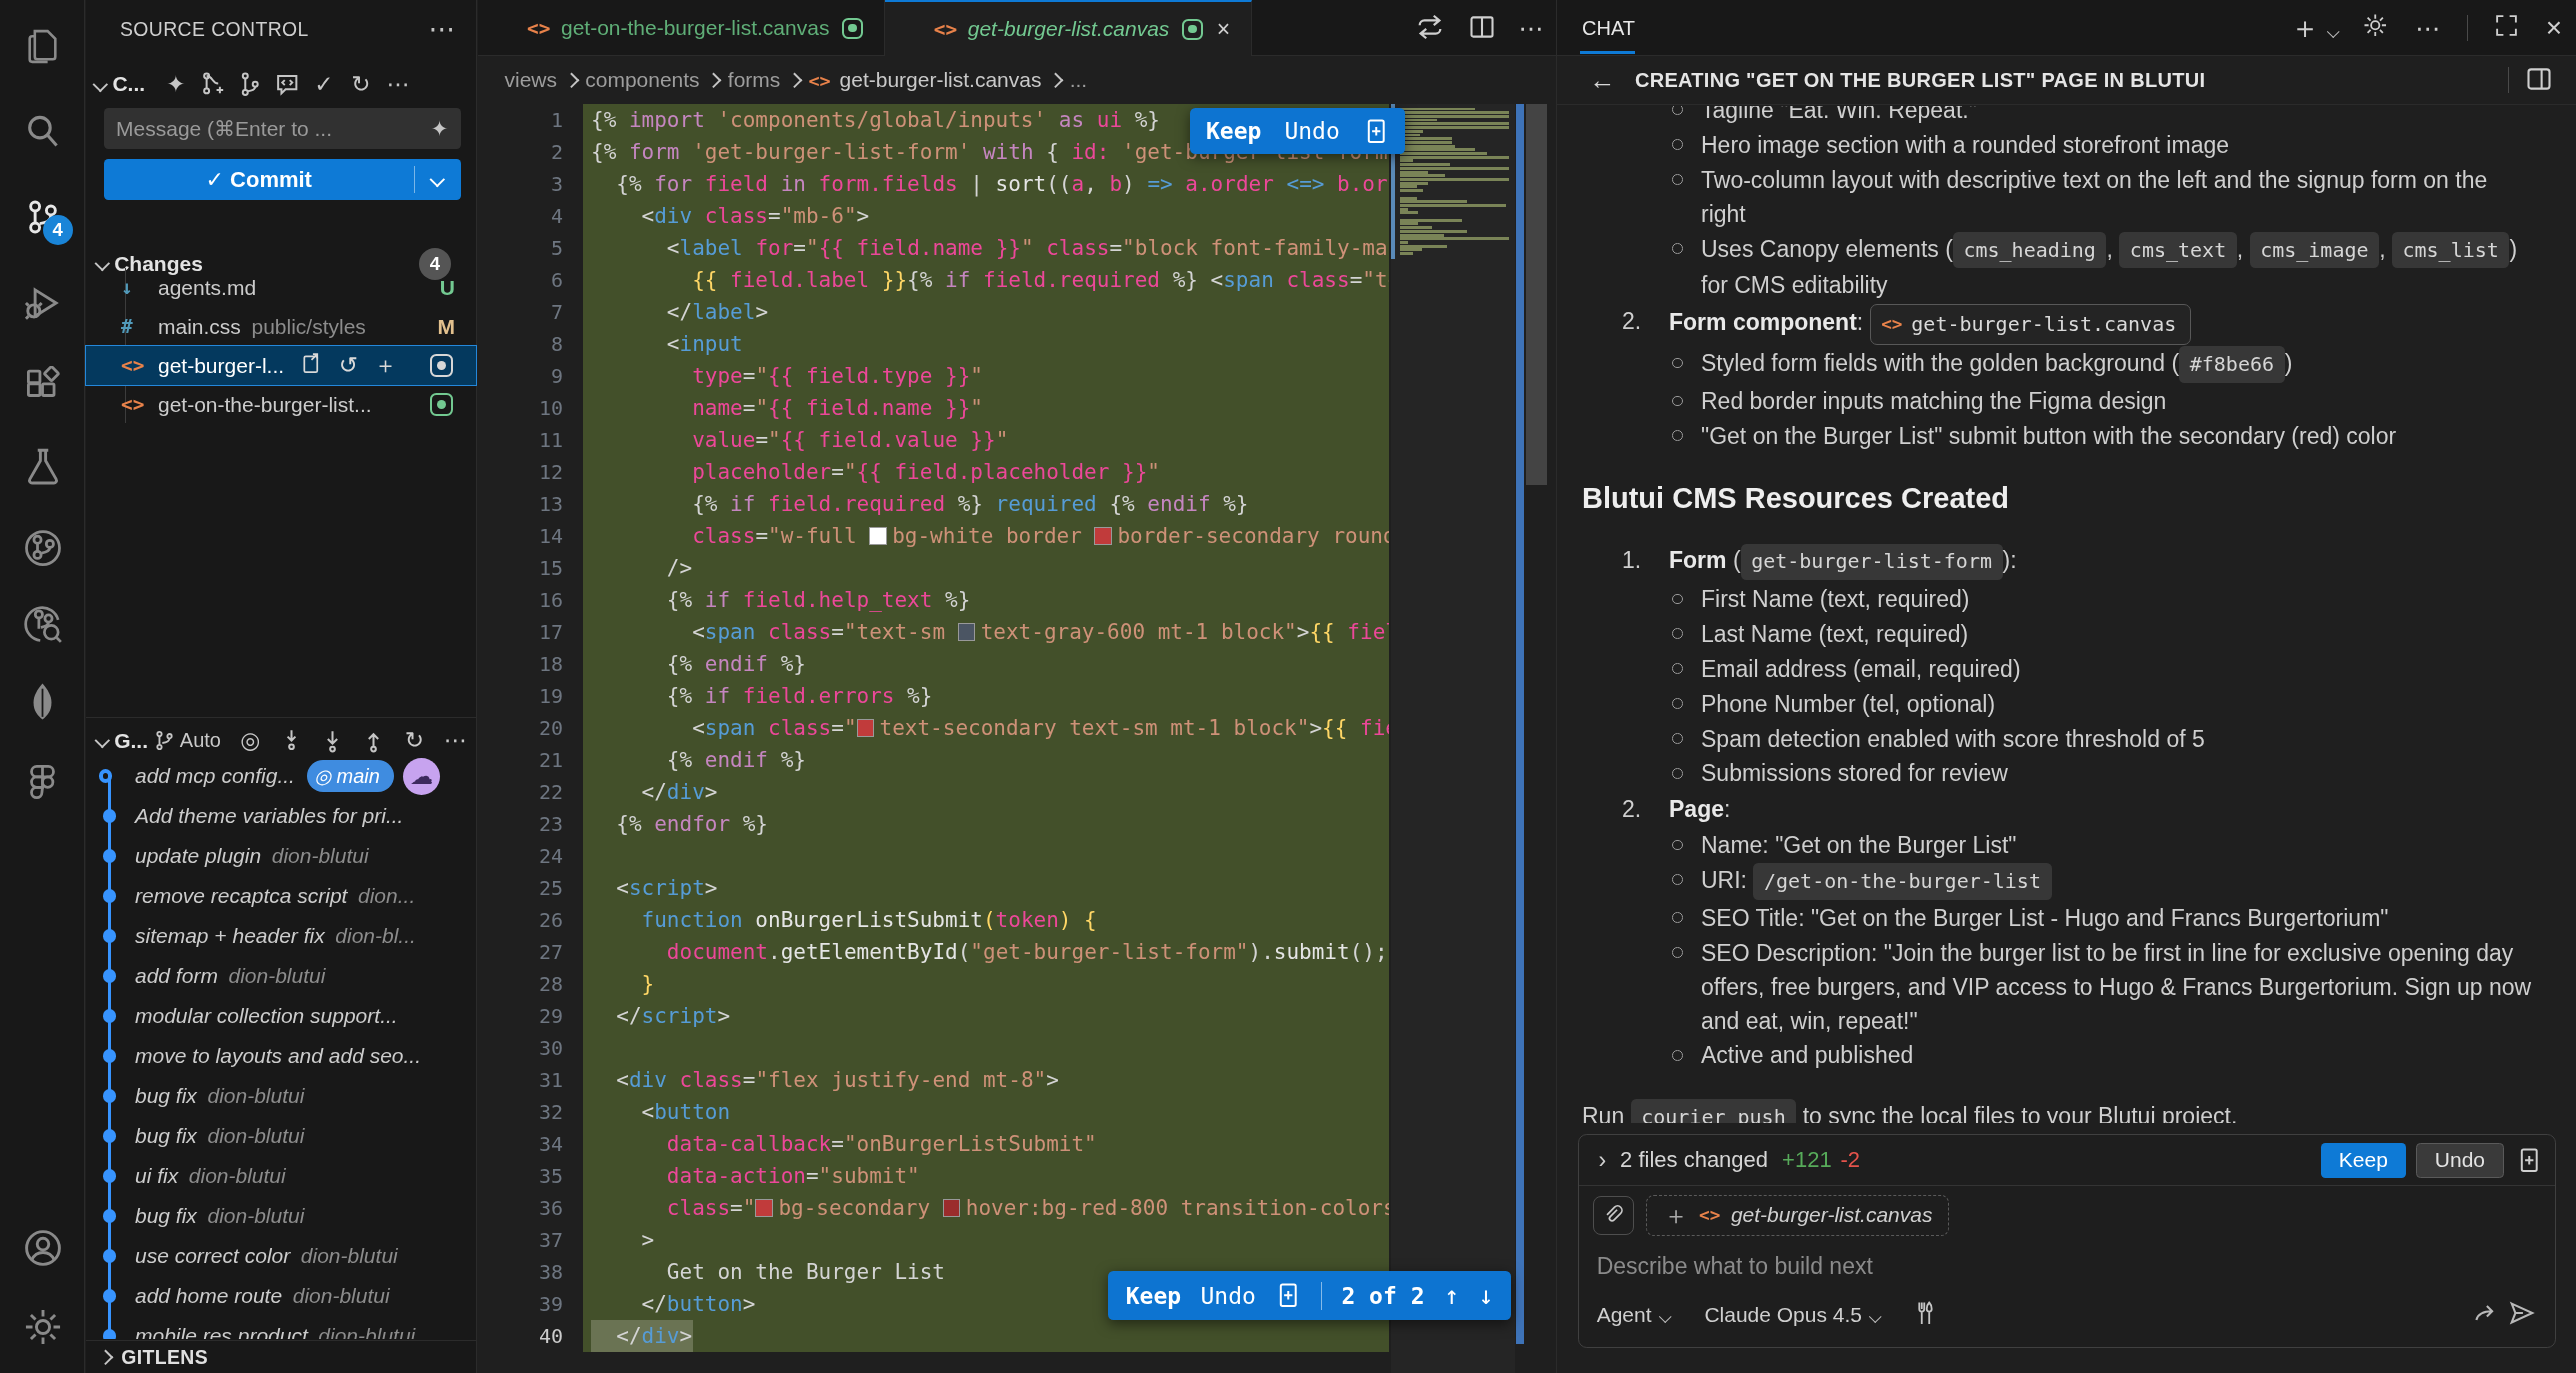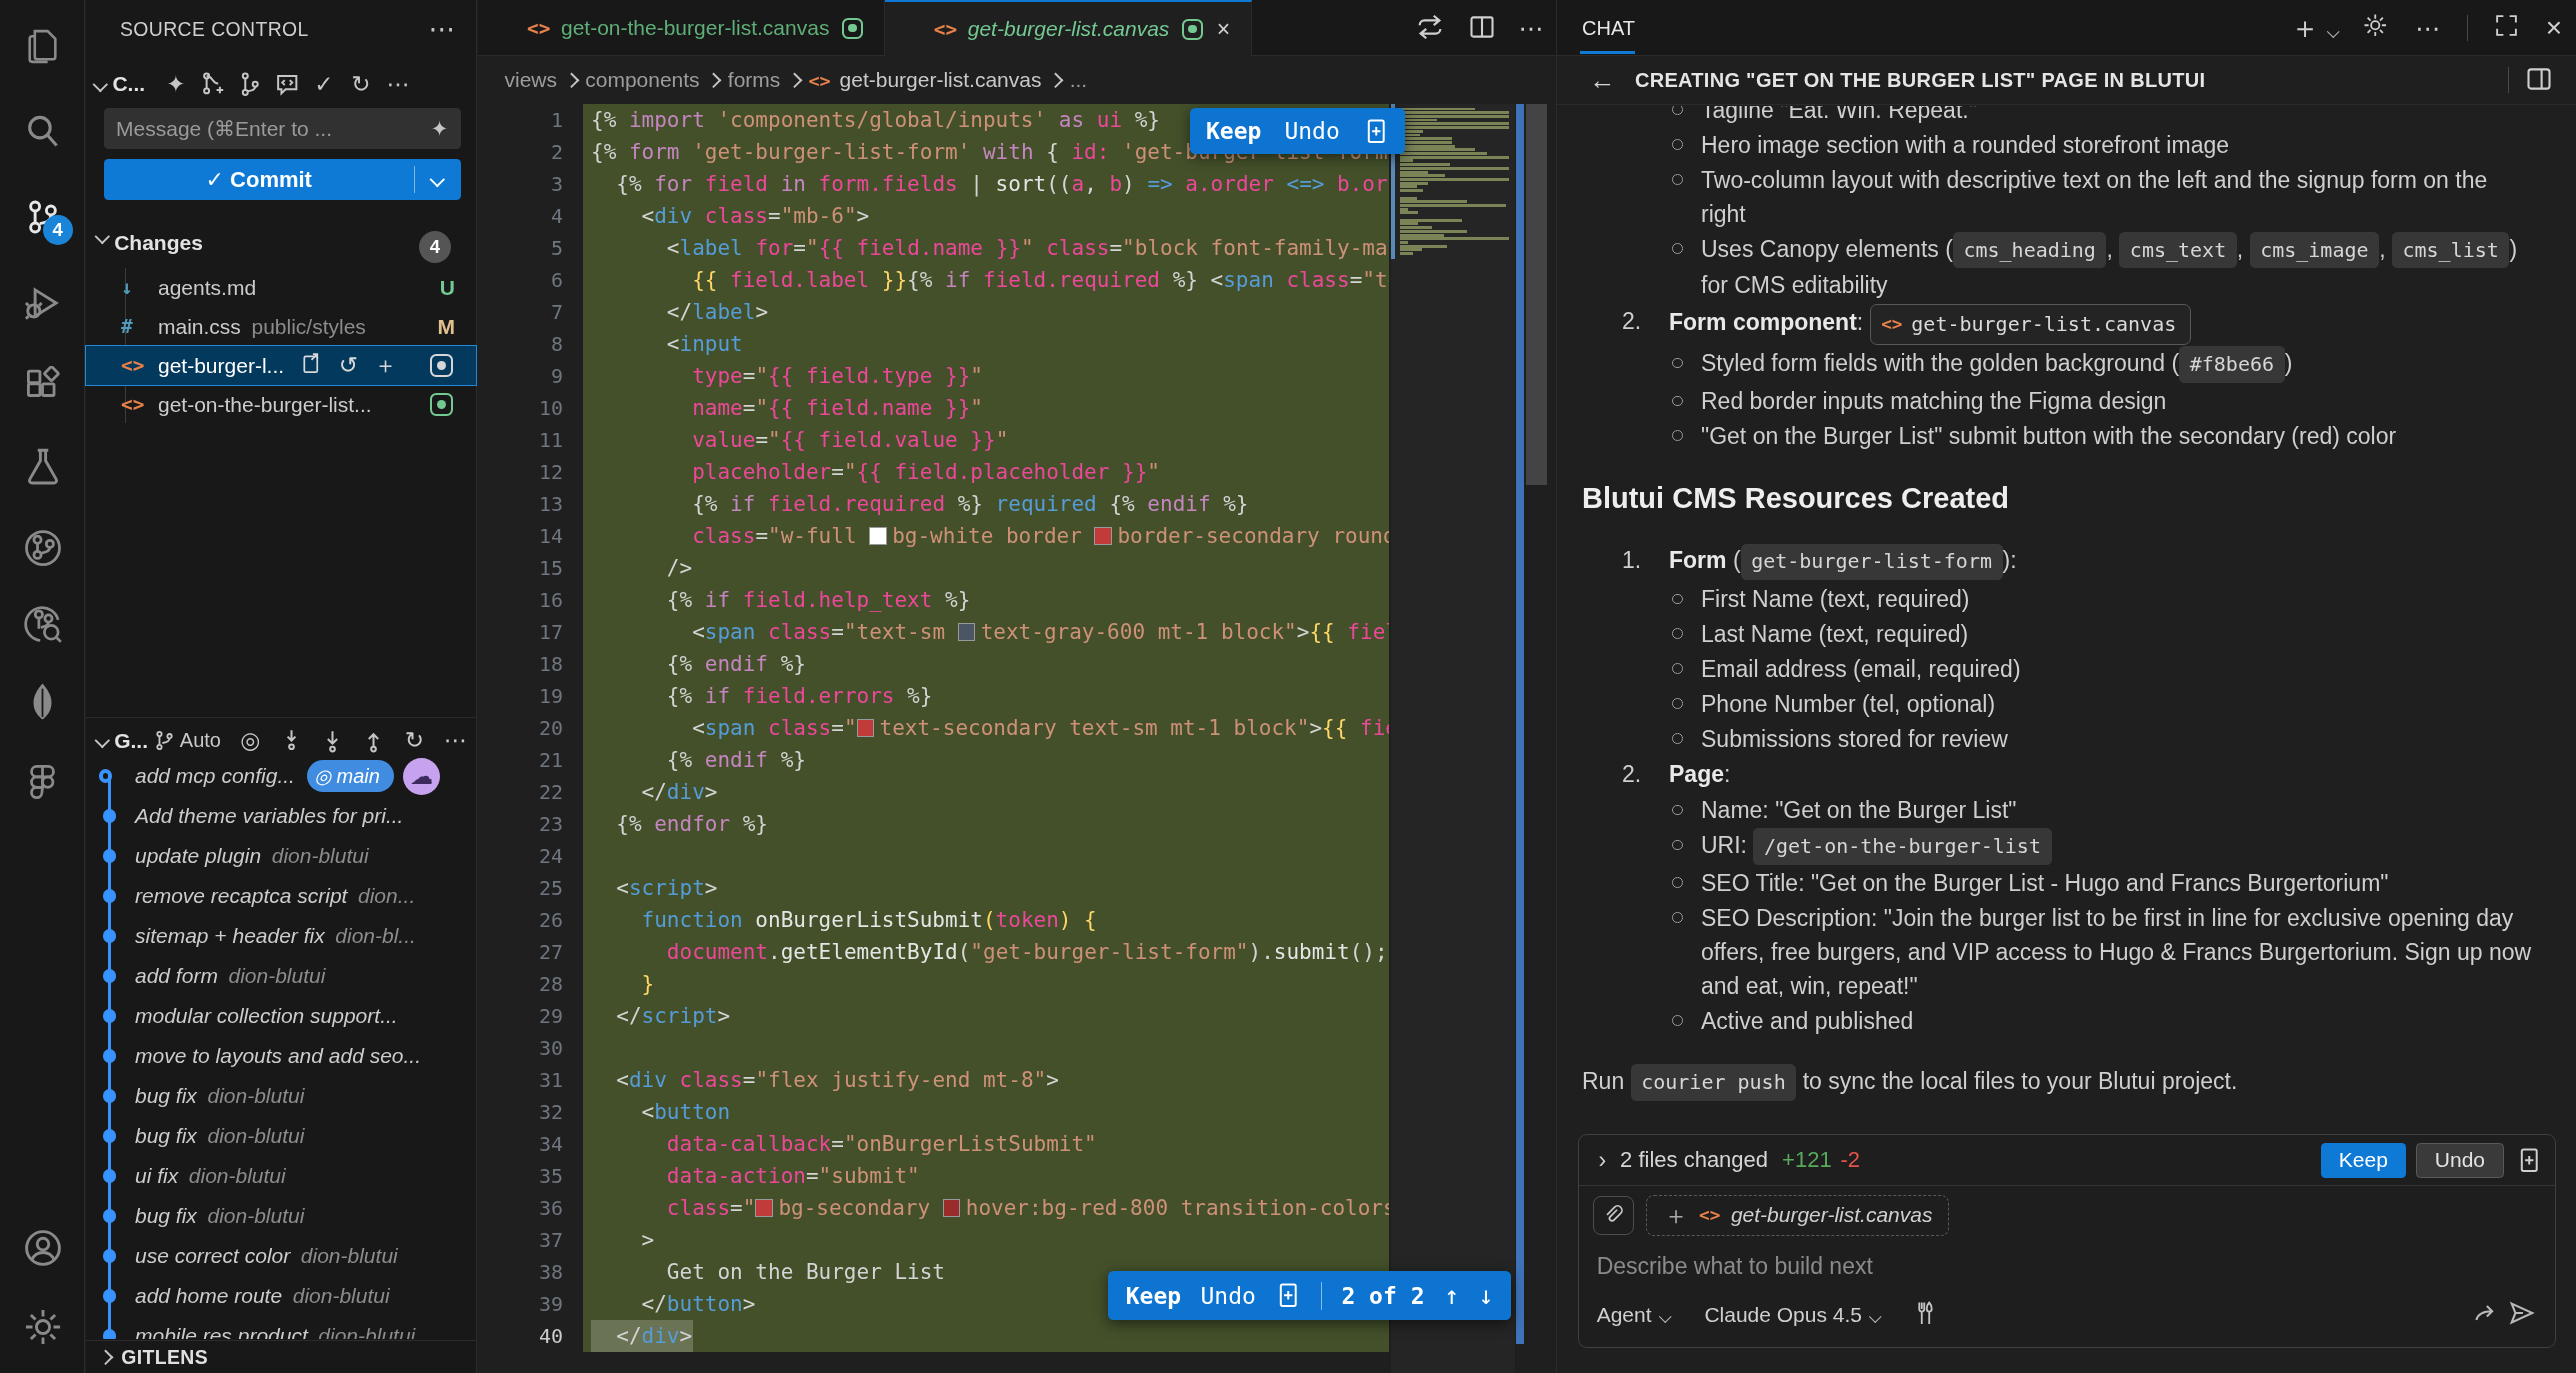--- a/index.html
+++ b/index.html
@@ -22,21 +22,21 @@
   .sc-toolbar { position:absolute; left:0; top:62px; width:100%; height:44px; display:flex; align-items:center; color:#c5c5c5; }
   .sc-toolbar .chev { margin-left:8.8px; }
   .sc-repo { font-weight:bold; font-size:21px; color:#e3e3e3; margin:0 12.4px 0 7px; }
   .sc-toolbar .tbi { width:37px; display:flex; justify-content:center; font-size:23px; }
   .msg-box { position:absolute; left:17.7px; top:108px; width:357px; height:41px; background:#313131; border-radius:4.4px; display:flex; align-items:center; padding:0 12.4px; }
   .msg-box .ph { color:#9a9a9a; font-size:21px; flex:1; white-space:nowrap; overflow:hidden; }
   .commit-btn { position:absolute; left:17.7px; top:159px; width:357px; height:41px; background:#0e7ad6; border-radius:4.4px; display:flex; align-items:center; color:#fff; font-size:22px; }
   .commit-btn .clabel { flex:1; text-align:center; font-weight:bold; }
   .commit-btn .sep { width:0.9px; height:26.5px; background:rgba(255,255,255,.45); }
   .commit-btn .dd { width:46px; display:flex; justify-content:center; }
-  .changes-hdr { position:absolute; left:0; top:231px; width:100%; height:37px; display:flex; align-items:flex-start; }
+  .changes-hdr { position:absolute; left:0; top:245px; width:100%; height:37px; display:flex; align-items:center; }
   .changes-hdr .lbl { font-weight:bold; font-size:21px; color:#e3e3e3; margin-left:7px; }
   .count-badge { position:absolute; right:25px; width:32px; height:32px; border-radius:16px; background:#555; color:#fff; font-size:18.5px; font-weight:bold; display:flex; align-items:center; justify-content:center; }
   .file-list { position:absolute; left:0; top:268px; width:100%; }
   .file-row { position:relative; height:39px; display:flex; align-items:center; font-size:21px; color:#cccccc; }
   .file-row .ficon { width:30px; margin-left:35px; font-family:"DejaVu Sans Mono",monospace; font-weight:bold; font-size:19.4px; }
   .file-row .fname { margin-left:7px; white-space:nowrap; }
   .file-row .fdesc { margin-left:10.6px; color:#8c8c8c; white-space:nowrap; }
   .file-row .fstatus { position:absolute; right:21px; font-weight:bold; font-size:21px; }
   .file-row.selected { background:#04395e; outline:0.9px solid #2488db; outline-offset:-0.9px; color:#fff; }
   .row-actions { position:absolute; right:79px; display:flex; gap:16px; align-items:center; color:#d9d9d9; }
@@ -654,20 +654,21 @@
             </span></div>
           <div class="blk bullet"><span class="bmark"></span>Styled form fields with the golden background (<span class="cchip">#f8be66</span>)</div>
           <div class="blk bullet"><span class="bmark"></span>Red border inputs matching the Figma design</div>
           <div class="blk bullet"><span class="bmark"></span>"Get on the Burger List" submit button with the secondary (red) color</div>
           <div class="blk h2">Blutui CMS Resources Created</div>
           <div class="blk num"><span class="nmark">1.</span><b>Form</b> (<span class="cchip">get-burger-list-form</span>):</div>
           <div class="blk bullet"><span class="bmark"></span>First Name (text, required)</div>
           <div class="blk bullet"><span class="bmark"></span>Last Name (text, required)</div>
           <div class="blk bullet"><span class="bmark"></span>Email address (email, required)</div>
           <div class="blk bullet"><span class="bmark"></span>Phone Number (tel, optional)</div>
+          <div class="blk bullet"><span class="bmark"></span>Spam detection enabled with score threshold of 5</div>
           <div class="blk bullet"><span class="bmark"></span>Submissions stored for review</div>
           <div class="blk num"><span class="nmark">2.</span><b>Page</b>:</div>
           <div class="blk bullet"><span class="bmark"></span>Name: "Get on the Burger List"</div>
           <div class="blk bullet"><span class="bmark"></span>URI: <span class="cchip">/get-on-the-burger-list</span></div>
           <div class="blk bullet"><span class="bmark"></span>SEO Title: "Get on the Burger List - Hugo and Francs Burgertorium"</div>
           <div class="blk bullet"><span class="bmark"></span>SEO Description: "Join the burger list to be first in line for exclusive opening day offers, free burgers, and VIP access to Hugo &amp; Francs Burgertorium. Sign up now and eat, win, repeat!"</div>
           <div class="blk bullet"><span class="bmark"></span>Active and published</div>
           <div class="blk para">Run <span class="cchip">courier push</span> to sync the local files to your Blutui project.</div>
         </div>
     </div>

